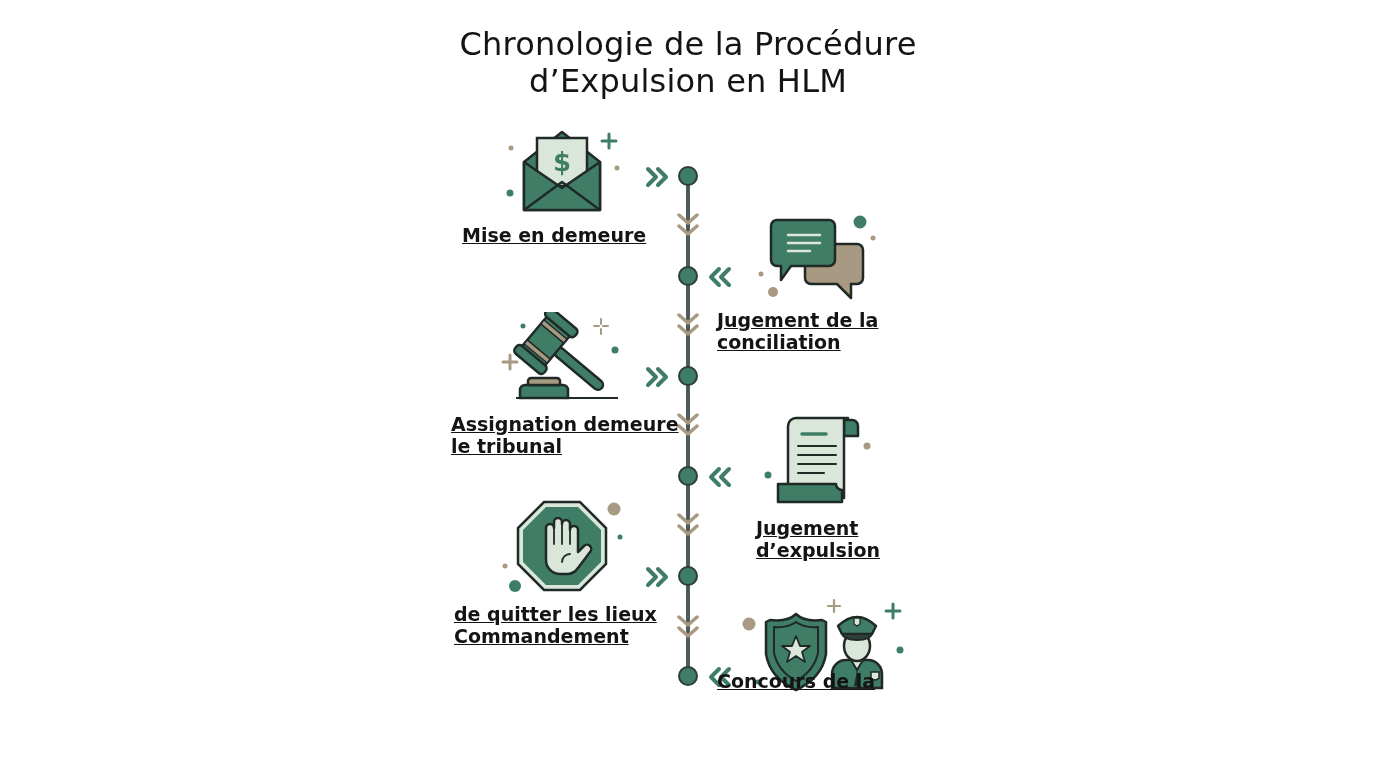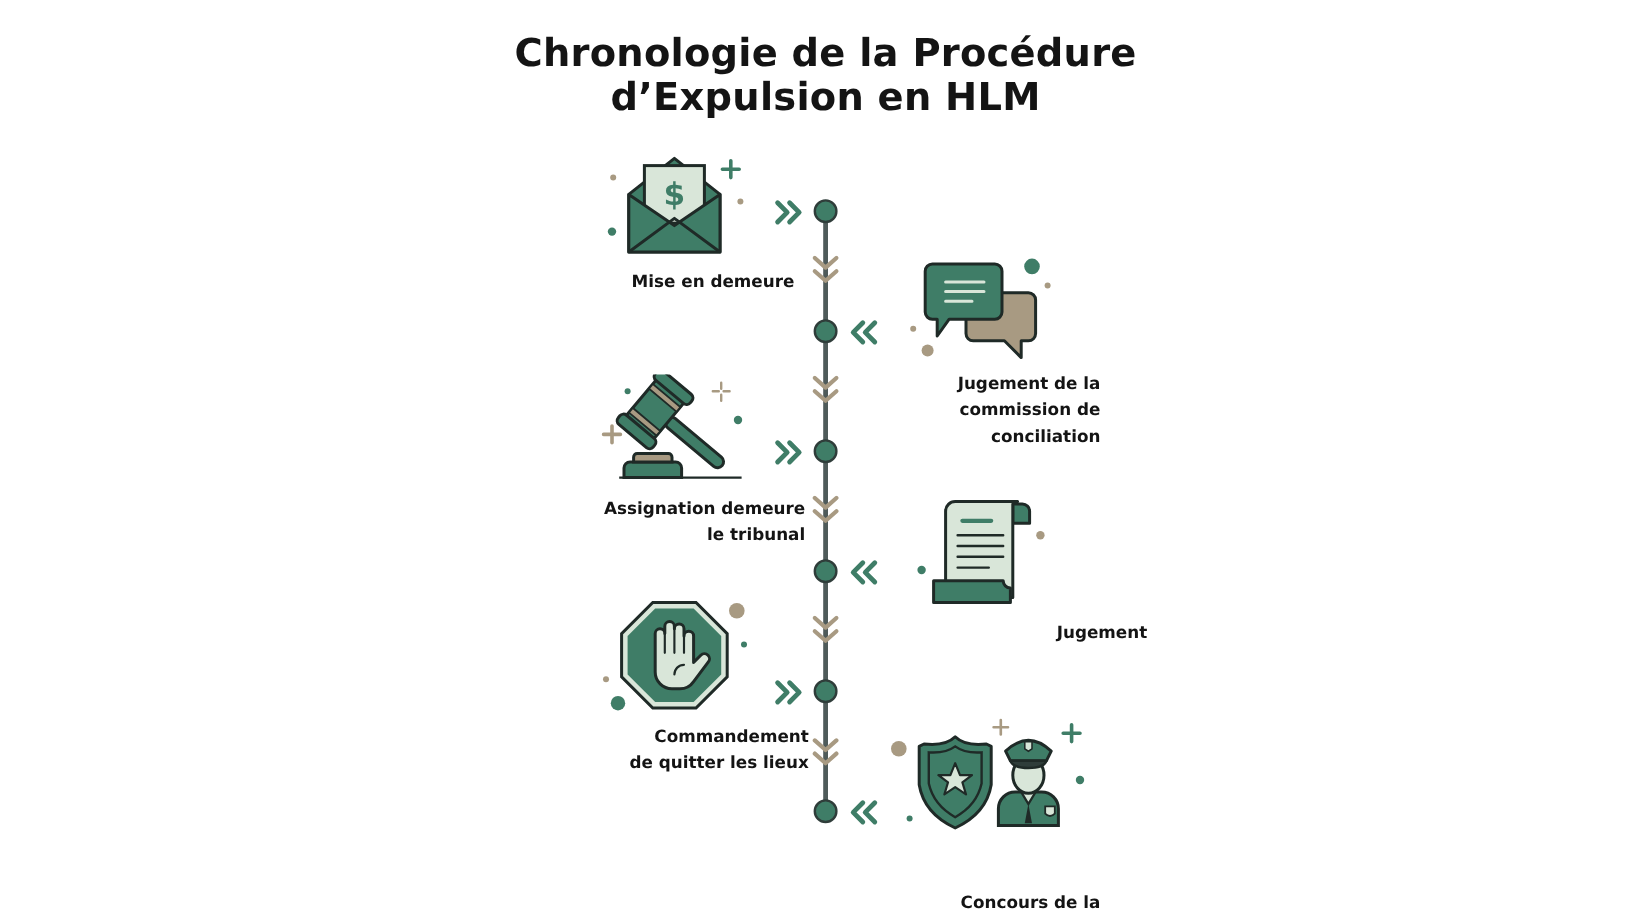--- a/index.html
+++ b/index.html
@@ -1,26 +1,26 @@
 <!DOCTYPE html>
 <html><head>
 <meta charset="utf-8">
 <style>
   html, body { margin:0; padding:0; }
   body { width:1376px; height:768px; background:#ffffff; position:relative; overflow:hidden;
          font-family:"DejaVu Sans", "Liberation Sans", sans-serif; color:#141414; }
   .title { position:absolute; left:0; top:26px; width:1376px; text-align:center;
-           font-weight:bold; font-size:32px; line-height:37px; letter-spacing:0.2px; }
+           font-weight:normal; font-size:32px; line-height:37px; letter-spacing:0.2px; }
   .title div { white-space:nowrap; }
   .axis { position:absolute; left:686px; top:176px; width:4px; height:502px; background:#4f5b5a; border-radius:2px; }
   .node { position:absolute; width:16px; height:16px; border-radius:50%; background:#3f7d67;
           border:2.5px solid #2f3d3a; left:678px; }
   .down { position:absolute; left:676px; width:24px; height:26px; }
   .arrow { position:absolute; width:26px; height:22px; }
-  .label { position:absolute; font-weight:bold; font-size:14px; line-height:22px; text-align:right; white-space:nowrap; }
+  .label { position:absolute; font-weight:bold; font-size:19px; line-height:22px; text-align:left; white-space:nowrap;text-decoration:underline; }
   .icon { position:absolute; }
 </style>
 </head>
 <body>
 
 <div class="title">
   <div>Chronologie de la Procédure</div>
   <div>d’Expulsion en HLM</div>
 </div>
 
@@ -87,21 +87,20 @@
   <circle cx="105" cy="12" r="6.5" fill="#3f7d67"></circle>
   <circle cx="118" cy="28" r="2.5" fill="#a89a82"></circle>
   <circle cx="6" cy="64" r="2.5" fill="#a89a82"></circle>
   <circle cx="18" cy="82" r="5" fill="#a89a82"></circle>
   <path d="M56 34 h46 a6 6 0 0 1 6 6 v28 a6 6 0 0 1 -6 6 h-6 v14 l-14 -14 h-26 a6 6 0 0 1 -6 -6 v-28 a6 6 0 0 1 6 -6 z" fill="#a89a82" stroke="#1f2a27" stroke-width="2.5" stroke-linejoin="round"></path>
   <path d="M22 10 h52 a6 6 0 0 1 6 6 v34 a6 6 0 0 1 -6 6 h-38 l-10 14 v-14 h-4 a6 6 0 0 1 -6 -6 v-34 a6 6 0 0 1 6 -6 z" fill="#3f7d67" stroke="#1f2a27" stroke-width="2.5" stroke-linejoin="round"></path>
   <path d="M33 25 h32 M33 33 h32 M33 41 h22" stroke="#d9e6d9" stroke-width="2.5" stroke-linecap="round"></path>
 </svg>
 <div class="label" style="left:717px;top:309px;width:200px">
   <div>Jugement de la</div>
-  <div>commission de</div>
   <div>conciliation</div>
 </div>
 
 <svg class="icon" style="left:498px;top:312px" width="130" height="92" viewBox="0 0 130 92">
   <circle cx="25" cy="14" r="2.5" fill="#3f7d67"></circle>
   <circle cx="117" cy="38" r="3.5" fill="#3f7d67"></circle>
   <path d="M103 7 v5 M103 17 v5 M96 14 h5 M105 14 h5" stroke="#a89a82" stroke-width="2" stroke-linecap="round"></path>
   <path d="M12 43 v14 M5 50 h14" stroke="#a89a82" stroke-width="3" stroke-linecap="round"></path>
   <path d="M18 86 h102" stroke="#1f2a27" stroke-width="2"></path>
   <path d="M22 86 v-8 a5 5 0 0 1 5 -5 h38 a5 5 0 0 1 5 5 v8 z" fill="#3f7d67" stroke="#1f2a27" stroke-width="2.5"></path>
@@ -124,35 +123,36 @@
   <circle cx="8" cy="63" r="3.5" fill="#3f7d67"></circle>
   <circle cx="107" cy="34" r="3.5" fill="#a89a82"></circle>
   <path d="M84 8 h8 a6 6 0 0 1 6 6 v10 h-14 z" fill="#3f7d67" stroke="#1f2a27" stroke-width="2.5" stroke-linejoin="round"></path>
   <path d="M36 6 h52 a6 6 0 0 1 -4 2 v78 h-48 a8 8 0 0 1 -8 -8 v-64 a8 8 0 0 1 8 -8 z" fill="#d9e6d9" stroke="#1f2a27" stroke-width="2.5" stroke-linejoin="round"></path>
   <path d="M18 72 h58 a6 6 0 0 0 6 6 v12 h-64 z" fill="#3f7d67" stroke="#1f2a27" stroke-width="2.5" stroke-linejoin="round"></path>
   <path d="M42 22 h24" stroke="#3f7d67" stroke-width="3.5" stroke-linecap="round"></path>
   <path d="M38 34 h38 M38 43 h38 M38 52 h38 M38 61 h26" stroke="#1f2a27" stroke-width="2" stroke-linecap="round"></path>
 </svg>
 <div class="label" style="left:756px;top:517px;width:200px">
   <div>Jugement</div>
+  <div>d’expulsion</div>
 </div>
 
 <svg class="icon" style="left:498px;top:496px" width="130" height="100" viewBox="0 0 130 100">
   <circle cx="116" cy="13" r="6.5" fill="#a89a82"></circle>
   <circle cx="122" cy="41" r="2.5" fill="#3f7d67"></circle>
   <circle cx="7" cy="70" r="2.5" fill="#a89a82"></circle>
   <circle cx="17" cy="90" r="6" fill="#3f7d67"></circle>
   <polygon points="46,6 82,6 108,32 108,68 82,94 46,94 20,68 20,32" fill="#d9e6d9" stroke="#1f2a27" stroke-width="2.5"></polygon>
   <polygon points="48,11 80,11 103,34 103,66 80,89 48,89 25,66 25,34" fill="#3f7d67"></polygon>
   <path d="M48 50 v-18 a4 4 0 0 1 8 0 v-6 a4 4 0 0 1 8 0 v2 a4 4 0 0 1 8 0 v6 a4 4 0 0 1 8 0 v22 l6 -6 a4 4 0 0 1 6 6 l-12 16 a14 14 0 0 1 -12 6 h-6 a14 14 0 0 1 -14 -14 z" fill="#d9e6d9" stroke="#1f2a27" stroke-width="2.5" stroke-linejoin="round"></path>
   <path d="M56 32 v16 M64 28 v20 M72 34 v14 M64 66 a8 8 0 0 1 8 -8" fill="none" stroke="#1f2a27" stroke-width="1.8" stroke-linecap="round"></path>
 </svg>
 <div class="label" style="left:454px;top:603px;width:220px">
+  <div>de quitter les lieux</div>
   <div>Commandement</div>
-  <div>de quitter les lieux</div>
 </div>
 
 <svg class="icon" style="left:738px;top:596px" width="170" height="96" viewBox="0 0 170 96">
   <circle cx="11" cy="28" r="6.5" fill="#a89a82"></circle>
   <circle cx="20" cy="86" r="2.5" fill="#3f7d67"></circle>
   <circle cx="162" cy="54" r="3.5" fill="#3f7d67"></circle>
   <path d="M96 4 v12 M90 10 h12" stroke="#a89a82" stroke-width="2.2" stroke-linecap="round"></path>
   <path d="M155 8 v14 M148 15 h14" stroke="#3f7d67" stroke-width="3" stroke-linecap="round"></path>
 
   <path d="M58 18 q-8 8 -26 6 l-4 2 v32 q4 24 30 36 q26 -12 30 -36 v-32 l-4 -2 q-18 2 -26 -6 z" fill="#3f7d67" stroke="#1f2a27" stroke-width="2.5" stroke-linejoin="round"></path>
@@ -161,15 +161,15 @@
 
   <path d="M94 92 v-14 a14 14 0 0 1 14 -14 h22 a14 14 0 0 1 14 14 v14 z" fill="#3f7d67" stroke="#1f2a27" stroke-width="2.5"></path>
   <path d="M113 64 l6 10 l6 -10" fill="#d9e6d9" stroke="#1f2a27" stroke-width="2"></path>
   <path d="M119 74 l-3 16 h6 z" fill="#1f2a27"></path>
   <path d="M133 76 h8 v6 q-4 4 -8 0 z" fill="#d9e6d9" stroke="#1f2a27" stroke-width="1.5"></path>
   <ellipse cx="119" cy="50" rx="13" ry="15" fill="#d9e6d9" stroke="#1f2a27" stroke-width="2.5"></ellipse>
   <path d="M100 30 q19 -18 38 0 l-4 8 h-30 z" fill="#3f7d67" stroke="#1f2a27" stroke-width="2.5" stroke-linejoin="round"></path>
   <path d="M104 38 h30 q-2 6 -15 6 q-13 0 -15 -6 z" fill="#2f3d3a" stroke="#1f2a27" stroke-width="2"></path>
   <path d="M116 22 h6 v6 l-3 2 l-3 -2 z" fill="#d9e6d9" stroke="#1f2a27" stroke-width="1.3"></path>
 </svg>
-<div class="label" style="left:717px;top:742px;width:200px">
+<div class="label" style="left:717px;top:670px;width:200px">
   <div>Concours de la</div>
 </div>
 
 </body></html>

